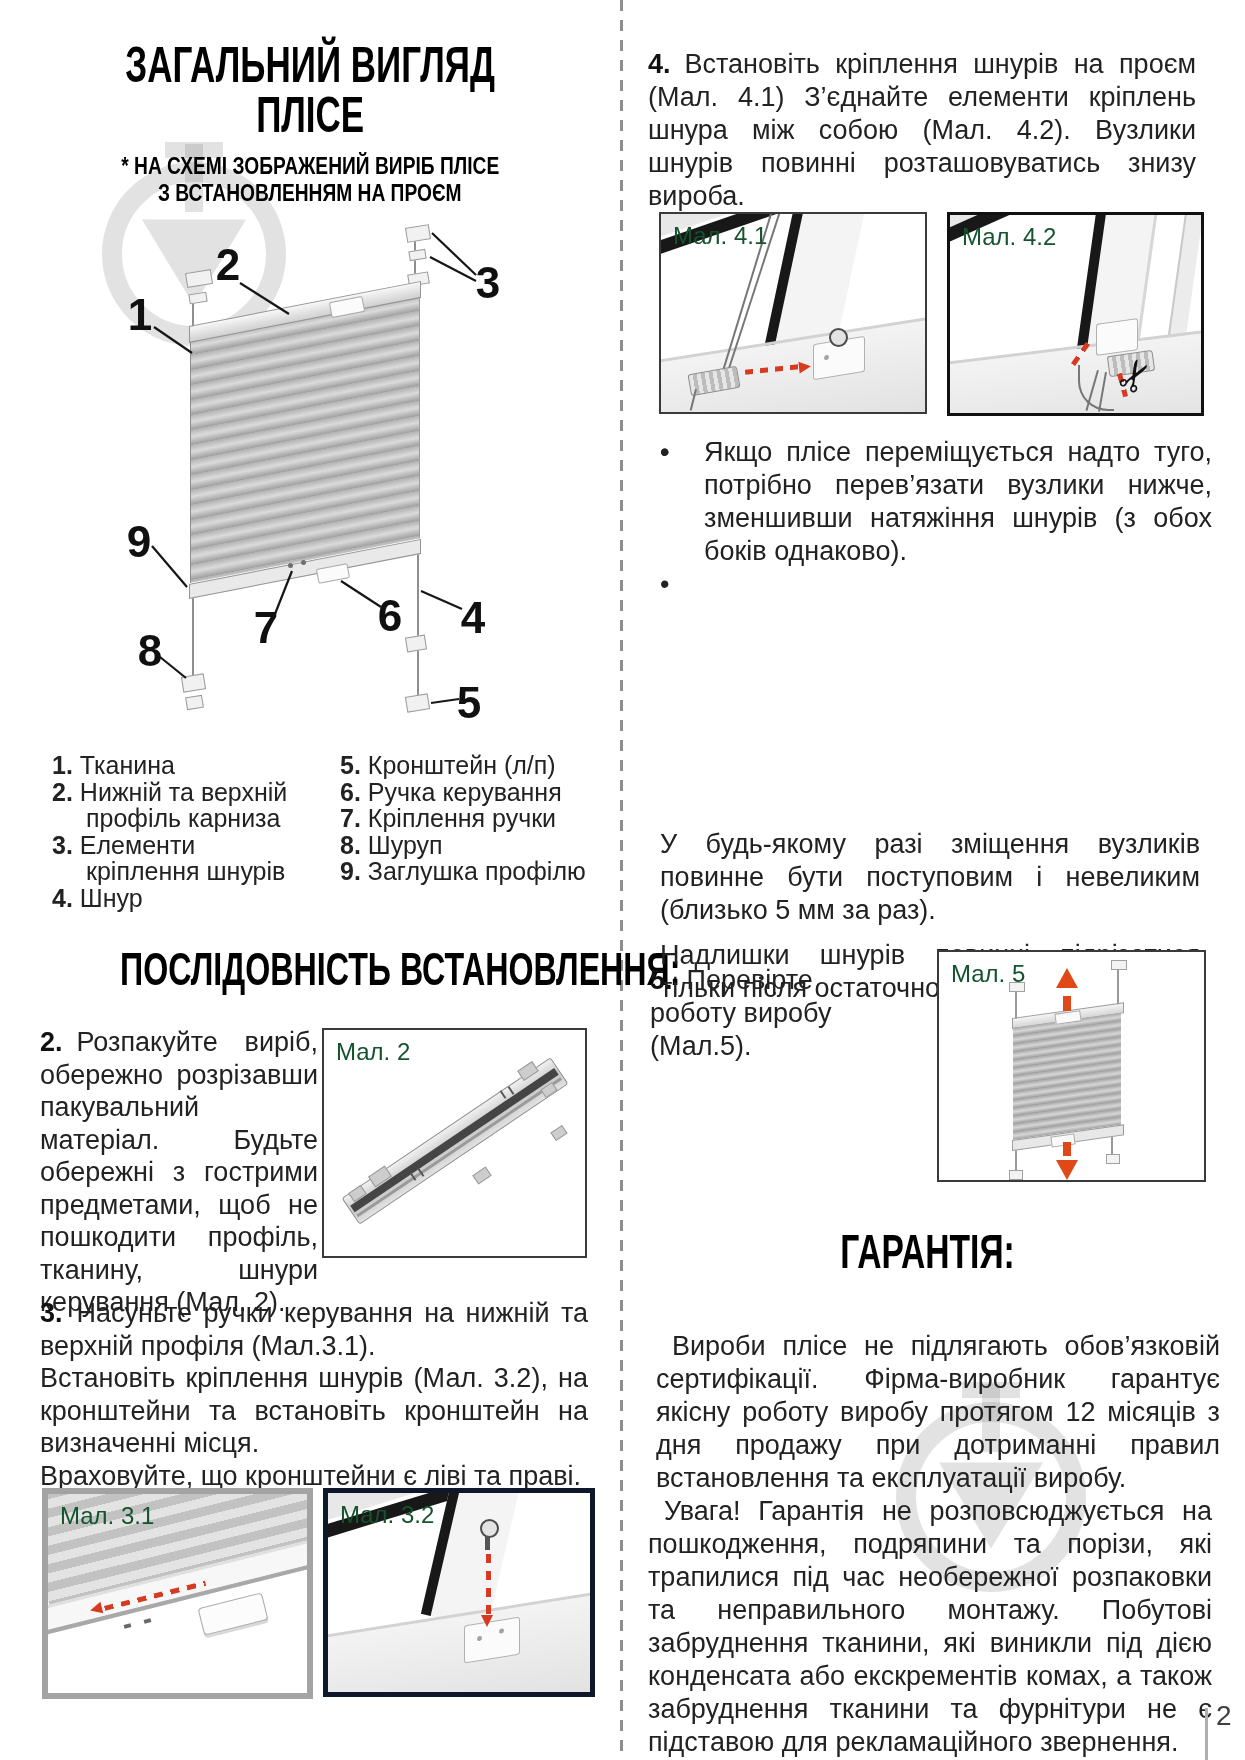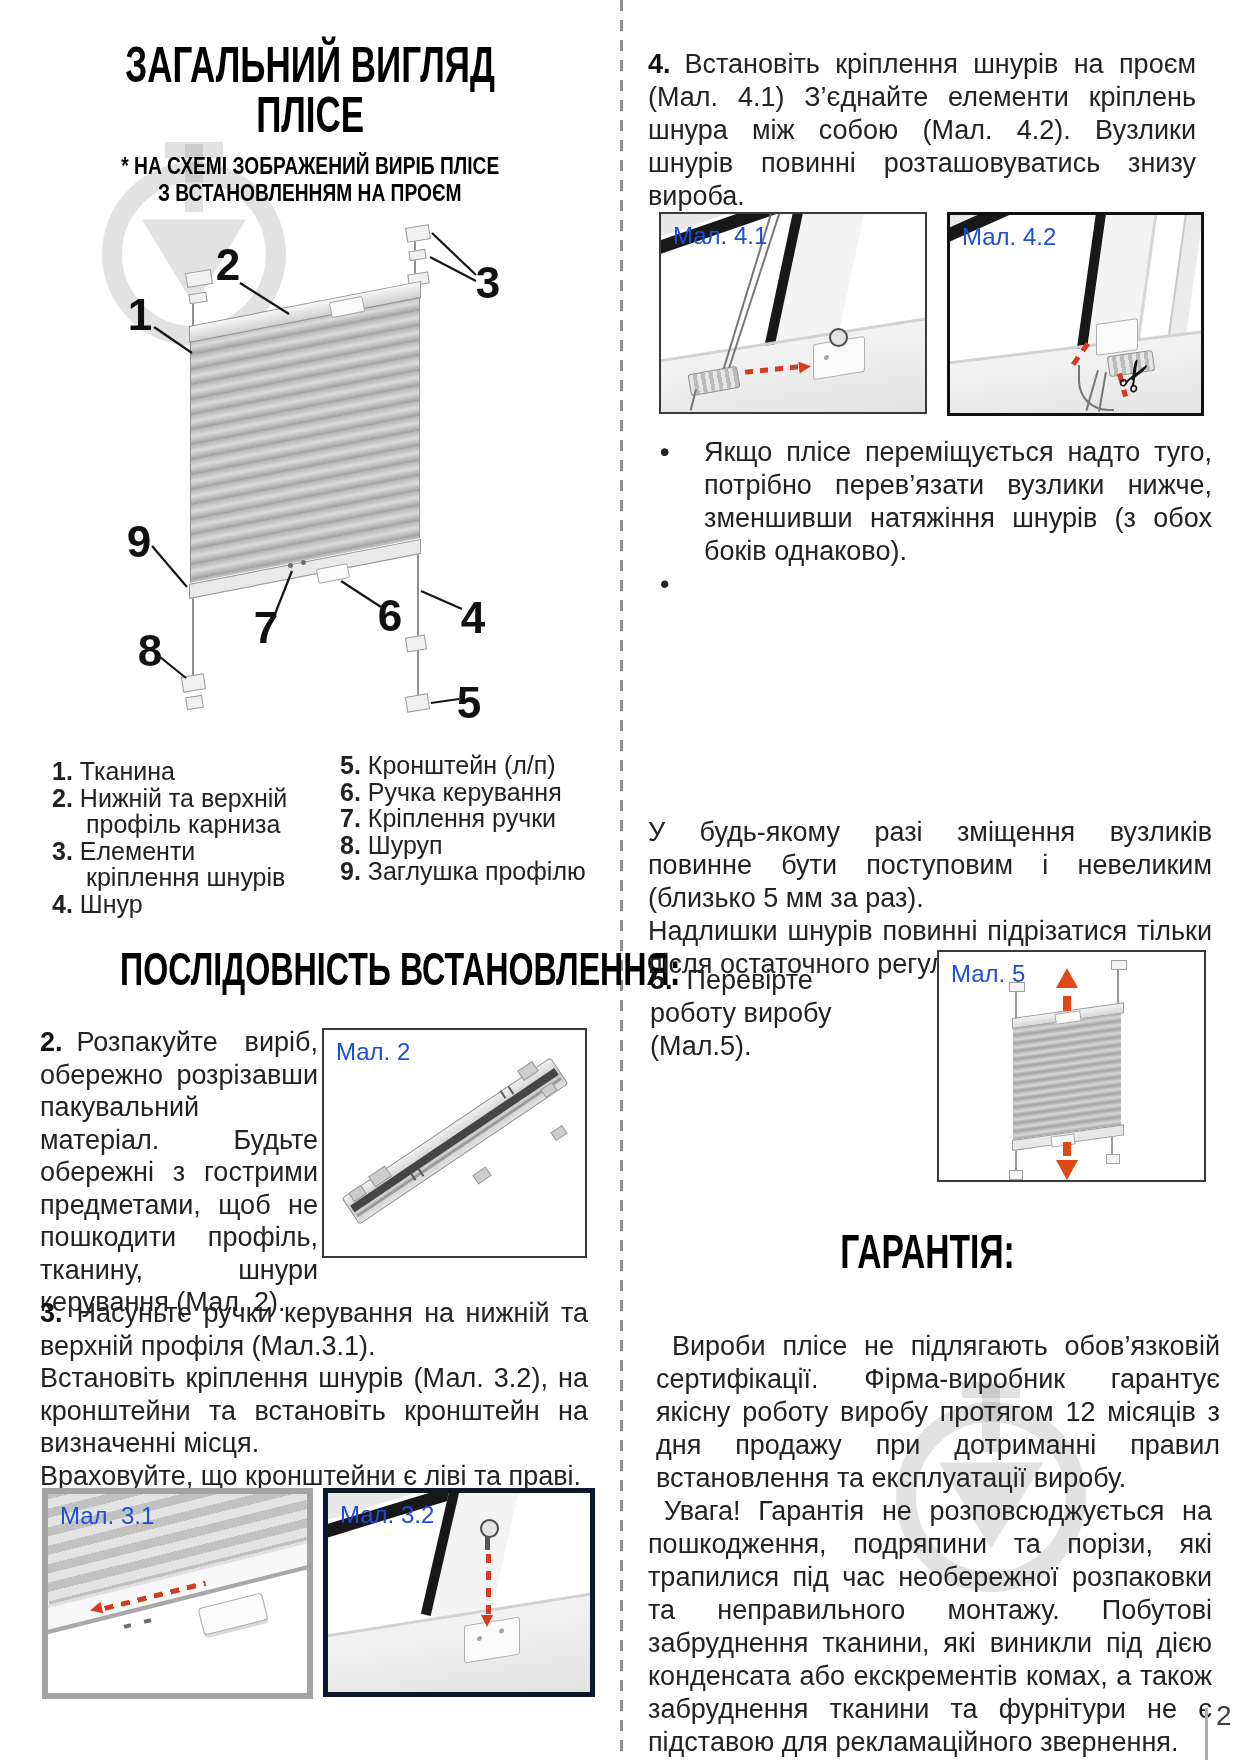--- a/index.html
+++ b/index.html
@@ -20,29 +20,29 @@
   .body-txt{font-size:27px;line-height:32.5px;text-align:justify;color:#222;}
   b.num{font-weight:700;color:#111;padding-right:14px;}
   .step2{left:40px;top:1026px;width:278px;}
   .step3{left:40px;top:1297px;width:548px;}
   .step3 p{margin:0;}
   .step4{left:648px;top:48px;width:548px;line-height:33px;}
   .bullets{left:648px;top:436px;width:564px;margin:0;padding:0;list-style:none;}
   .bullets li{position:relative;padding-left:56px;font-size:27px;line-height:33px;text-align:justify;color:#222;}
   .bullets .dot{position:absolute;left:12px;top:0;}
   .notes{left:648px;top:816px;width:564px;line-height:33px;}
-  .notes p{margin:0;}
+  .notes p{margin:12px;}
   .step5{left:650px;top:964px;width:262px;line-height:33px;text-align:left;}
   .warr-p{left:648px;width:564px;line-height:33px;text-indent:16px;}
   .warr-p1{top:1303px;margin-left:8px;}
   .warr-p2{top:1468px;}
 
   
   .legend{font-size:25px;line-height:26.5px;color:#222;}
-  .legend-col1{left:52px;top:752px;width:238px;margin-top:6px;}
+  .legend-col1{left:52px;top:752px;width:238px;}
   .legend-col2{left:340px;top:752px;width:252px;}
   .legend .item{text-indent:-34px;padding-left:34px;}
   .legend .lnum{font-weight:700;padding-right:7px;}
 
   
   .divider{left:620px;top:0;width:3px;height:1760px;
            background:repeating-linear-gradient(180deg,#8f8f8f 0 11px,rgba(0,0,0,0) 11px 20px);}
   .pn-line{left:1205px;top:1708px;width:3px;height:52px;background:#aeaeae;}
   .pageno{left:1216px;top:1700px;font-size:28px;color:#3f3f3f;}
 
@@ -86,21 +86,21 @@
   .scw{width:5px;height:5px;border-radius:50%;background:#6e6e6e;}
   .scw1{left:248px;top:368px;} .scw2{left:261px;top:365px;}
   .leads{position:absolute;left:0;top:0;width:505px;height:530px;}
   .co{position:absolute;transform:translate(-50%,-50%);font-size:44px;font-weight:800;color:#101010;}
   .co1{left:100px;top:120px;} .co2{left:188px;top:70px;} .co3{left:448px;top:88px;}
   .co4{left:433px;top:423px;} .co5{left:429px;top:508px;} .co6{left:350px;top:421px;}
   .co7{left:226px;top:433px;} .co8{left:110px;top:456px;} .co9{left:99px;top:347px;}
 
   
   .fig{position:absolute;background:#fff;overflow:hidden;}
-  .fig .fig-label{position:absolute;left:12px;top:8px;font-size:24px;color:#1d4ed8;z-index:9;}
+  .fig .fig-label{position:absolute;left:12px;top:8px;font-size:24px;color:#14532d;z-index:9;}
   .fig .el{position:absolute;}
   .fig2{left:322px;top:1028px;width:261px;height:226px;border:2px solid #3a3a3a;}
   .fig31{left:42px;top:1488px;width:259px;height:199px;border:6px solid #a3a3a3;}
   .fig32{left:323px;top:1488px;width:262px;height:199px;border:5px solid #0f172a;}
   .fig41{left:659px;top:212px;width:264px;height:198px;border:2px solid #3a3a3a;}
   .fig42{left:947px;top:212px;width:251px;height:198px;border:3px solid #111;}
   .fig5{left:937px;top:950px;width:265px;height:228px;border:2px solid #3a3a3a;text-align:right;}
 
   
   .f2-bar{left:5px;top:95px;width:250px;height:30px;transform:rotate(-34deg);

